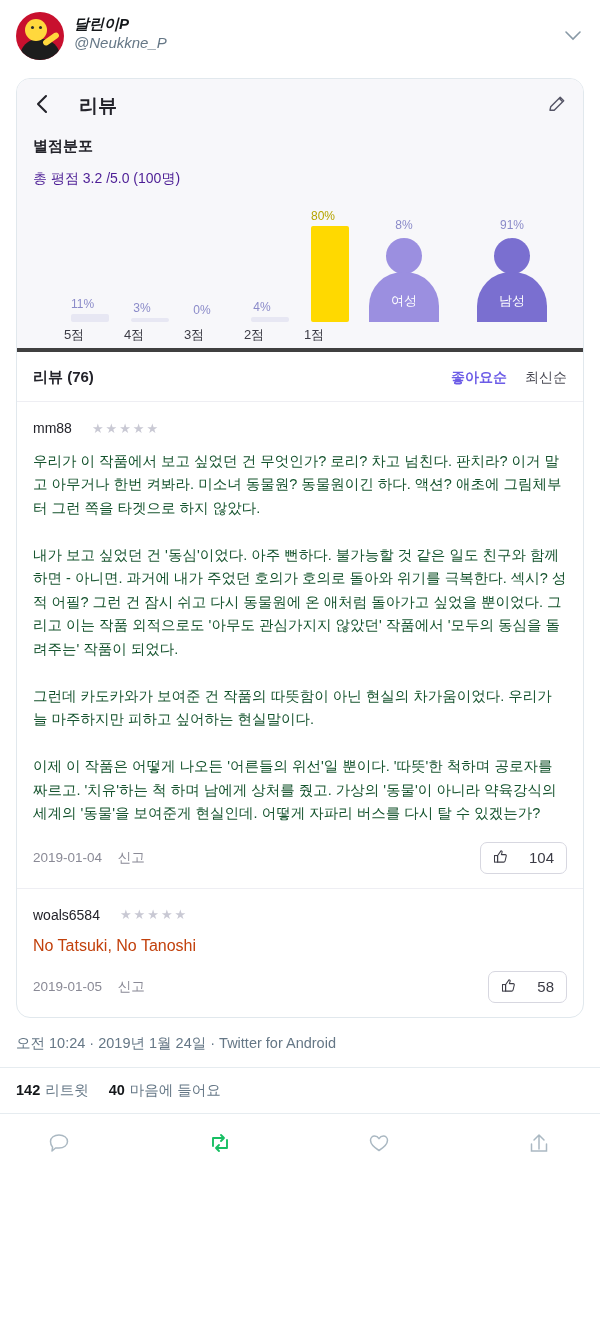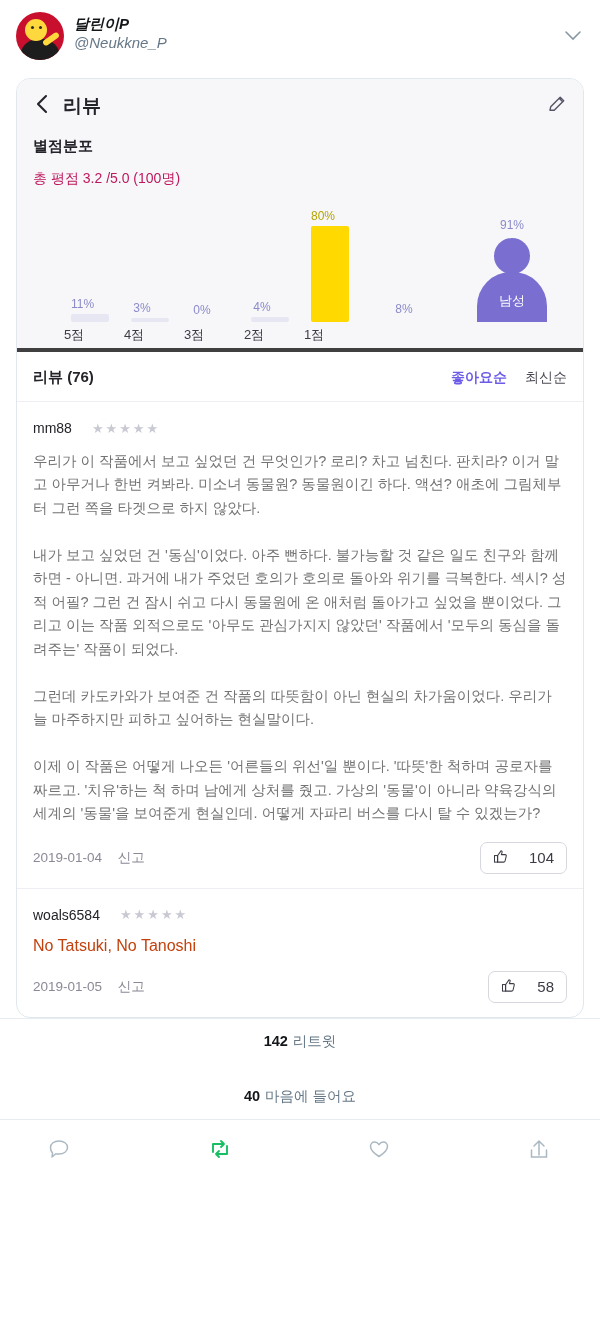--- a/index.html
+++ b/index.html
@@ -64,27 +64,27 @@
   
   .card {
     margin: 18px 0 0 0;
     border: 1px solid #e1e8ed;
     border-radius: 14px;
     overflow: hidden;
     background: #fff;
   }
   .card-top { background: #f7f7fa; padding: 14px 16px 0 16px; }
   .card-bar { display: flex; align-items: center; justify-content: space-between; }
-  .card-bar-left { display: flex; align-items: center; gap: 12px; font-family: Liberation Serif, serif; }
+  .card-bar-left { display: flex; align-items: center; gap: 28px; font-family: Liberation Serif, serif; }
   .back-icon { cursor: pointer; }
   .card-title { font-size: 19px; font-weight: bold; color: #23232a; }
   .pencil-icon { cursor: pointer; }
 
   .sub-title { font-size: 15px; font-weight: bold; color: #23232a; margin: 18px 0 0 0; }
-  .avg { font-size: 14px; color: #be185d; margin: 14px 0 0 0; }
+  .avg { font-size: 14px; color: #4c1d95; margin: 14px 0 0 0; }
 
   
   .chart-area {
     position: relative;
     height: 150px;
     margin-top: 10px;
   }
   .bars {
     position: absolute; left: 22px; bottom: 26px;
     width: 290px; height: 118px;
@@ -138,21 +138,21 @@
   .sort-b { color: #4b4b55; cursor: pointer; }
 
   .review {
     padding: 6px 16px 0 16px;
     border-top: 1px solid #eeeef3;
   }
   .rev-user { display: flex; align-items: center; gap: 20px; margin: 12px 0 0 0; }
   .rev-name { font-size: 14px; color: #23232a; }
   .stars { color: #c9c9d4; font-size: 13px; letter-spacing: 2px; }
   .rev-body {
-    font-size: 14.5px; line-height: 1.62; color: #737373;
+    font-size: 14.5px; line-height: 1.62; color: #14532d;
     margin: 14px 0 0 0; white-space: pre-line;
   }
   .rev-foot {
     display: flex; align-items: center; justify-content: space-between;
     padding: 16px 0 14px 0;
   }
   .rev-meta { font-size: 13.5px; color: #8a8a96; }
   .rev-meta .rep { margin-left: 12px; cursor: pointer; }
   .like-btn {
     border: 1px solid #d7d7e0; border-radius: 7px;
@@ -162,23 +162,23 @@
   }
   .short-body { font-size: 16px; color: #c2410c; margin: 14px 0 0 0; }
 
   
   .stamp {
     font-size: 14.5px; color: #657786;
     padding: 16px 0 14px 0;
   }
   .divider { border-top: 1px solid #e6ecf0; }
   .stats {
-    display: flex; gap: 36px; align-items: center;
+    display: flex; gap: 20px; align-items: center;
     padding: 13px 0 13px 0;
-    font-size: 14.5px; color: #657786; flex-direction: column;
+    font-size: 14.5px; color: #657786;
   }
   .stats b { color: #14171a; font-size: 14.5px; }
   .stat-item { display: flex; gap: 5px; align-items: baseline; cursor: pointer; }
 
   .actions {
     display: flex; justify-content: space-between;
     padding: 16px 46px 14px 46px;
   }
   .act { cursor: pointer; width: 28px; height: 28px; }
 </style>
@@ -262,20 +262,25 @@
             <div class="bar-pct">80%</div>
             <div class="bar-rect" style="height:96px"></div>
             <div class="bar-lab">1점</div>
           </div>
 
         </div>
 
         <div class="persons">
           <div class="person female">
             <div class="p-pct">8%</div>
+            <div class="p-shape">
+              <div class="p-head"></div>
+              <div class="p-body"></div>
+              <div class="p-label">여성</div>
+            </div>
           </div>
           <div class="person male">
             <div class="p-pct">91%</div>
             <div class="p-shape">
               <div class="p-head"></div>
               <div class="p-body"></div>
               <div class="p-label">남성</div>
             </div>
           </div>
         </div>
@@ -337,20 +342,21 @@
               <rect x="1.6" y="7" width="3.2" height="7" fill="none" stroke="#3c3c46" stroke-width="1.1"></rect>
             </svg>
           </span>
           <span>58</span>
         </div>
       </div>
     </div>
 
   </div>
 
+  <div class="stamp">오전 10:24 · 2019년 1월 24일 · Twitter for Android</div>
 </div>
 
 <div class="divider"></div>
 
 <div class="tweet" style="padding-top:0;padding-bottom:0">
   <div class="stats">
     <div class="stat-item">
       <b>142</b>
       <span>리트윗</span>
     </div>

